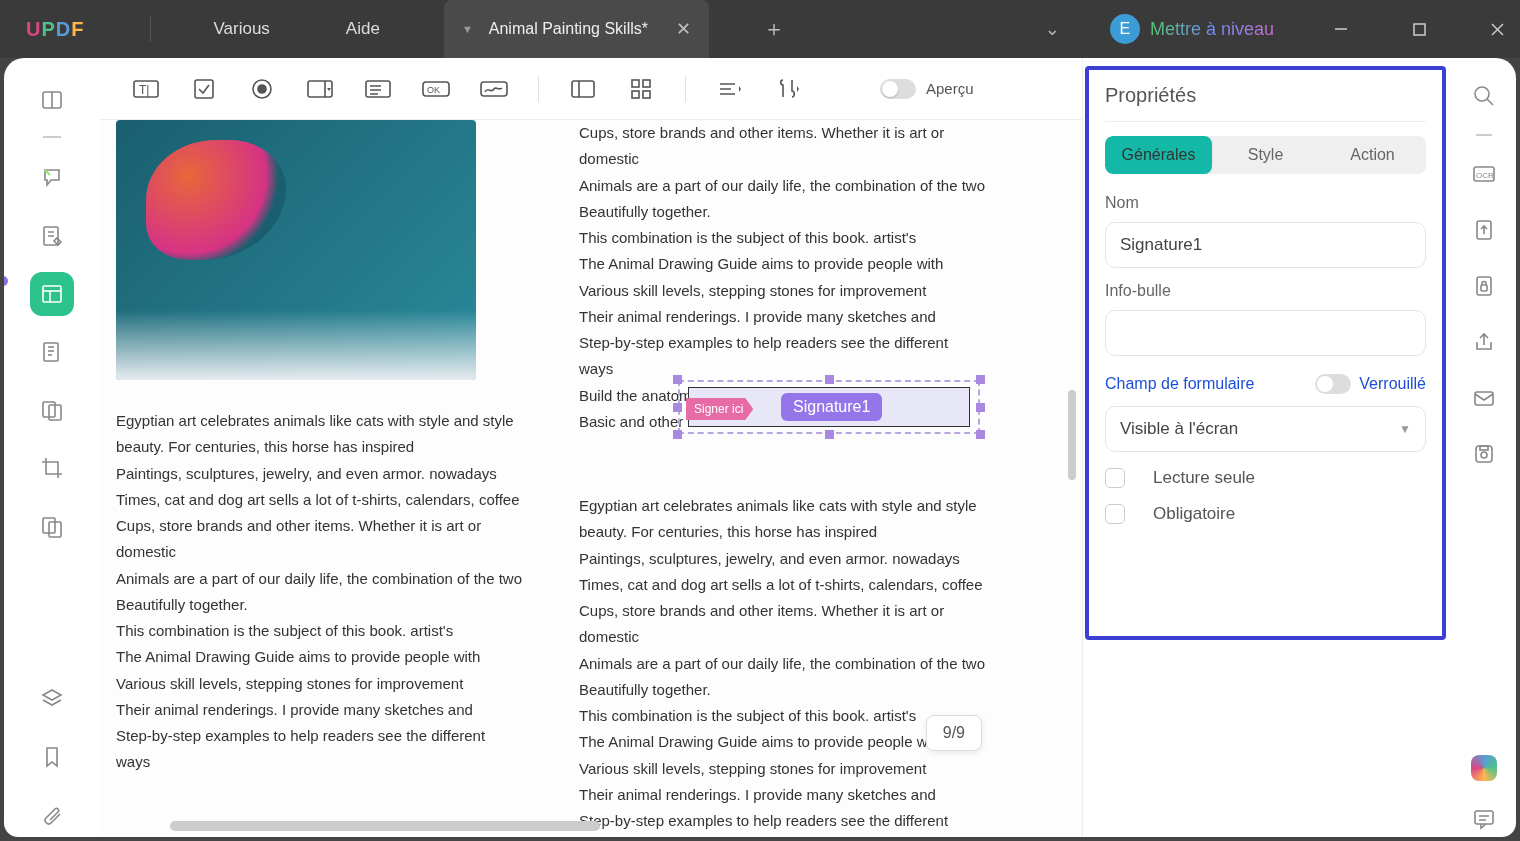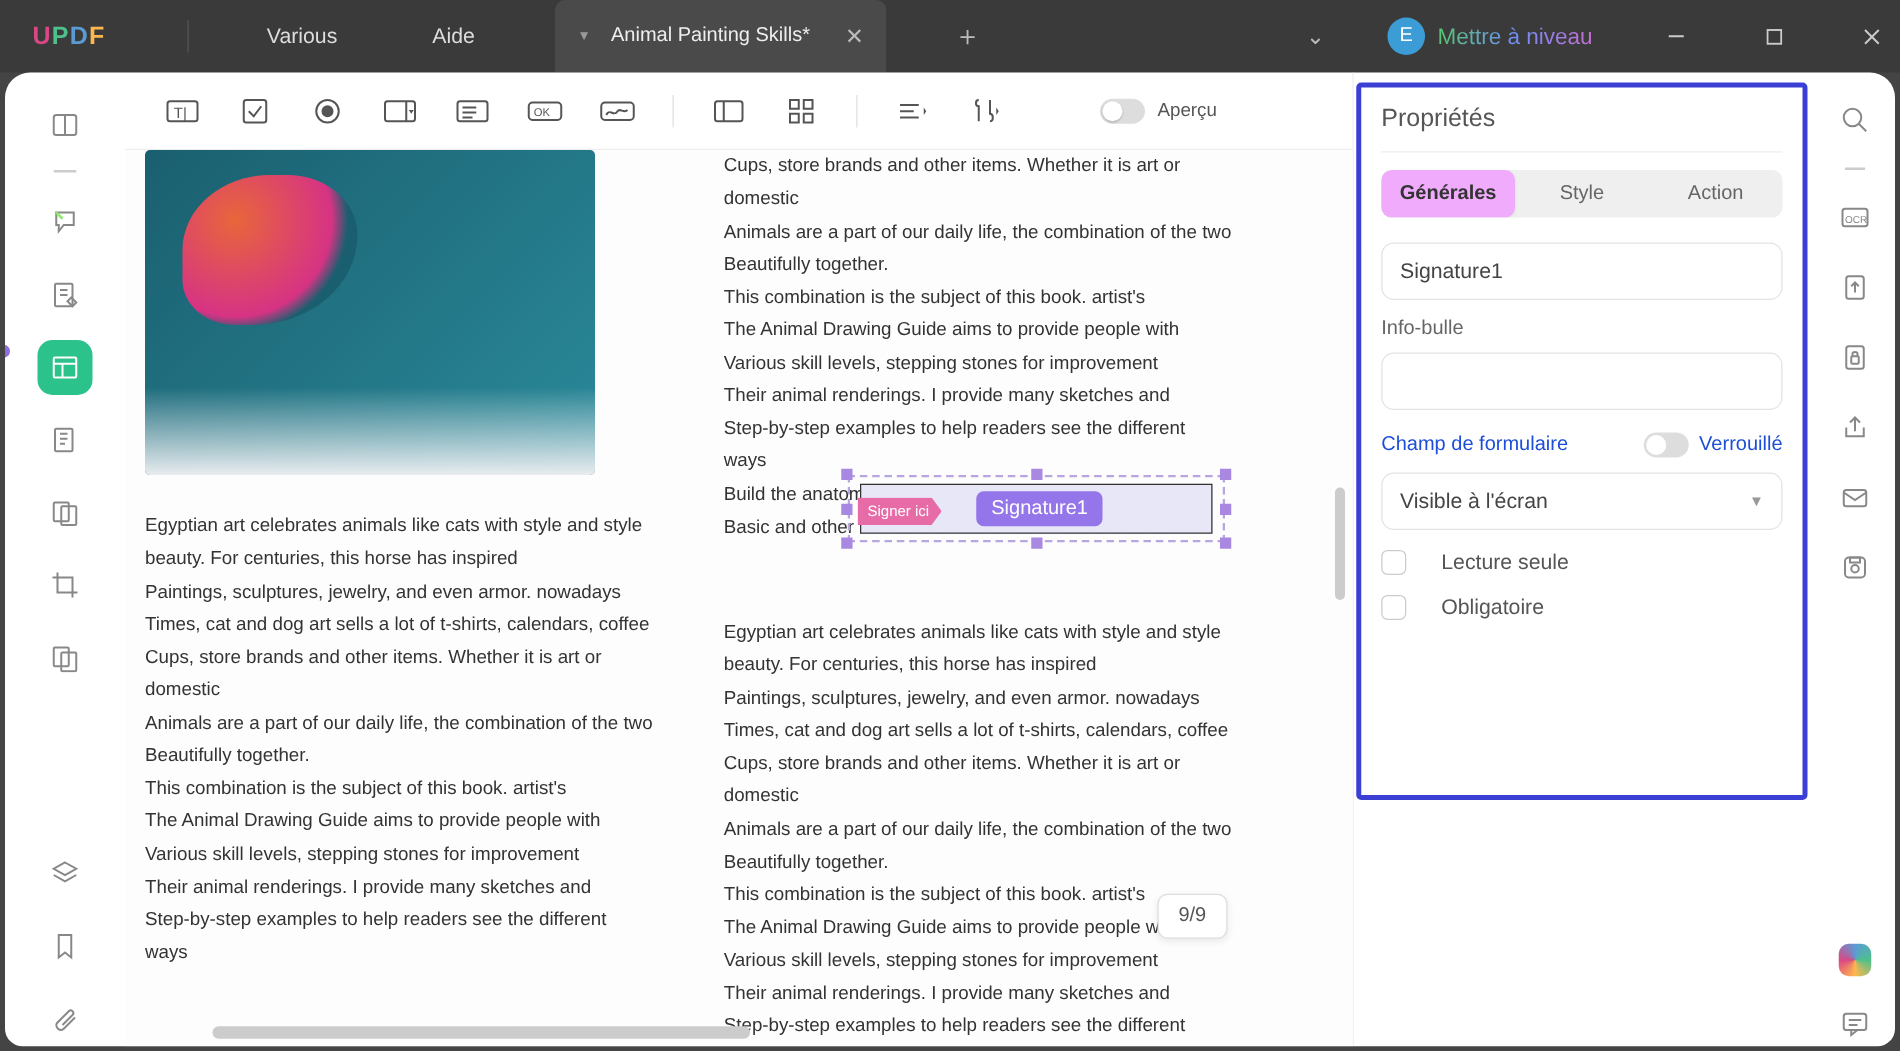--- a/index.html
+++ b/index.html
@@ -59,21 +59,21 @@
 .pagenum{position:absolute;right:100px;bottom:86px;background:#fff;border:1px solid #ddd;border-radius:8px;padding:8px 16px;font-size:16px;color:#555;box-shadow:0 2px 6px rgba(0,0,0,.08);}
 .scrollthumb{position:absolute;right:6px;top:270px;width:8px;height:90px;background:#ccc;border-radius:4px;}
 .hscroll{position:absolute;left:70px;bottom:6px;width:430px;height:10px;background:#ccc;border-radius:5px;}
 
 .rightpanel{width:370px;border-left:1px solid #eee;padding:0;}
 .propbox{margin:8px 6px 8px 2px;border:4px solid #3b3fd4;border-radius:4px;background:#fff;height:574px;padding:14px 16px 18px 16px;}
 .prop-title{font-size:20px;color:#555;margin-bottom:14px;}
 .prop-hr{height:1px;background:#eee;margin-bottom:14px;}
 .tabs{display:flex;background:#efefef;border-radius:8px;overflow:hidden;margin-bottom:20px;}
 .tabs .tabb{flex:1;text-align:center;padding:10px 0;font-size:16px;color:#666;cursor:pointer;}
-.tabs .tabb.sel{background:#f0abfc;color:#333;box-shadow:0 1px 3px rgba(0,0,0,.08);border-radius:8px;font-weight:bold;}
+.tabs .tabb.sel{background:#14b8a6;color:#333;box-shadow:0 1px 3px rgba(0,0,0,.08);border-radius:8px;}
 .field-label{font-size:16px;color:#666;margin:14px 0 10px 0;display:block;}
 .field-input{width:100%;border:1px solid #e3e3e3;border-radius:10px;padding:12px 14px;font-size:17px;color:#444;}
 .row{display:flex;align-items:center;justify-content:space-between;margin:18px 0 12px 0;}
 .row .lab{font-size:16px;color:#1d4ed8;}
 .mini-switch{width:36px;height:20px;border-radius:10px;background:#ddd;position:relative;margin-right:8px;}
 .mini-switch::after{content:"";position:absolute;width:16px;height:16px;border-radius:50%;background:#fff;top:2px;left:2px;}
 .select{width:100%;border:1px solid #e3e3e3;border-radius:10px;padding:12px 14px;font-size:17px;color:#444;display:flex;justify-content:space-between;align-items:center;}
 .chk-row{display:flex;align-items:center;gap:28px;margin:16px 0 0 0;}
 .chk{width:20px;height:20px;border:1.5px solid #ccc;border-radius:5px;}
 .chk-lab{font-size:17px;color:#555;}
@@ -357,20 +357,21 @@
 
   <div class="rightpanel">
     <div class="propbox">
       <div class="prop-title">Propriétés</div>
       <div class="prop-hr"></div>
       <div class="tabs">
         <div class="tabb sel">Générales</div>
         <div class="tabb">Style</div>
         <div class="tabb">Action</div>
       </div>
+      <label class="field-label">Nom</label>
       <input class="field-input" value="Signature1" style="">
       <label class="field-label">Info-bulle</label>
       <input class="field-input" value="" style="">
       <div class="row">
         <span class="lab">Champ de formulaire</span>
         <div style="display:flex;align-items:center;">
           <div class="mini-switch"></div>
           <span class="lab">Verrouillé</span>
         </div>
       </div>

